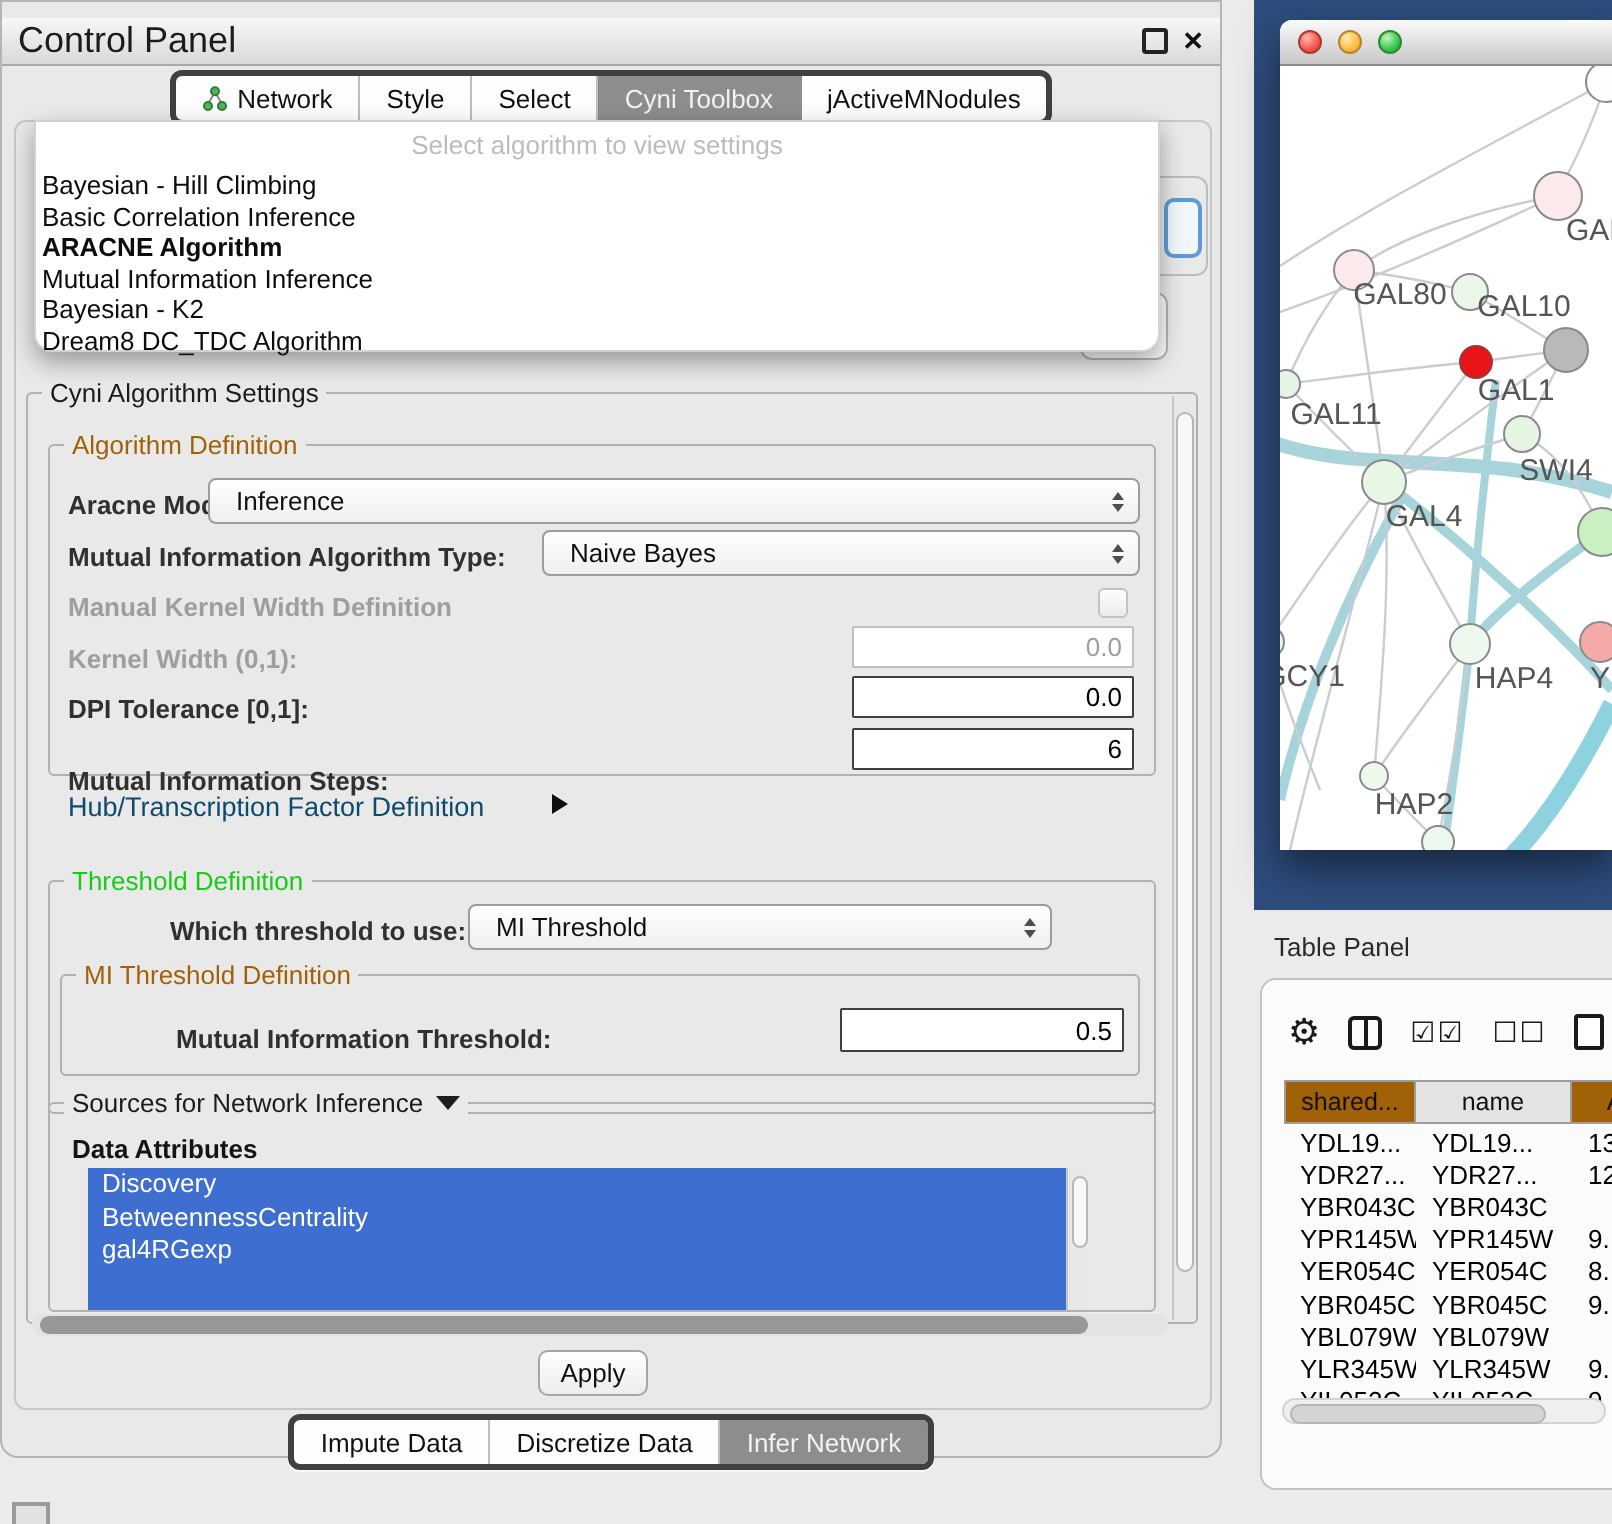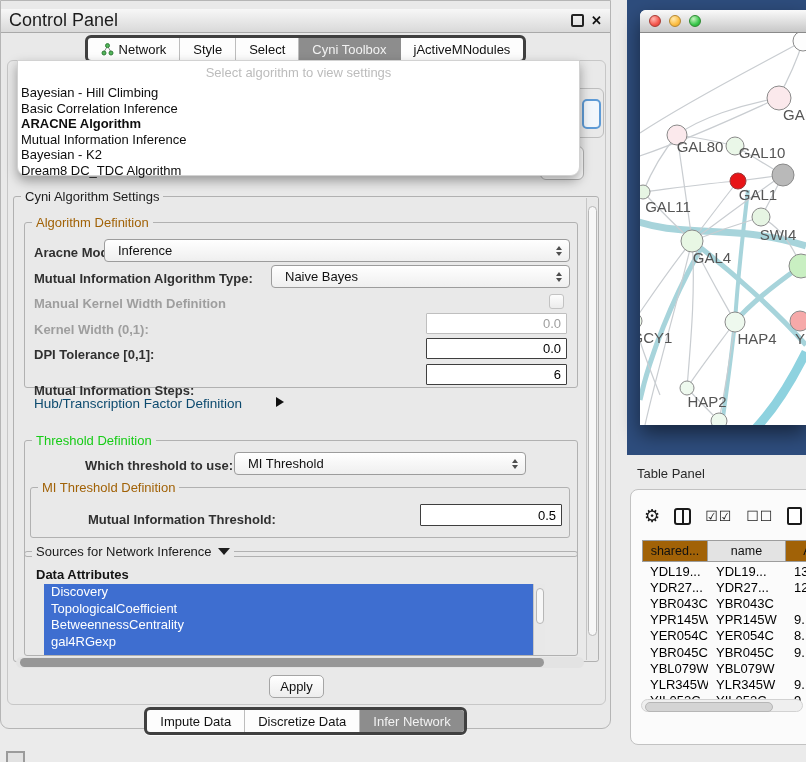--- a/index.html
+++ b/index.html
@@ -241,21 +241,20 @@
 
 <div class="gbox" style="left:24px;top:551px;width:554px;height:105px;"></div>
 <div class="gtitle" style="left:32px;top:544px;color:#1c1c1c;">
   <span>Sources for Network Inference</span>
   <span class="tri-caret"></span>
 </div>
 <div class="flabel" style="left:36px;top:567px;color:#141414;">Data Attributes</div>
 
 <div class="attrlist" style="left:44px;top:584px;width:489px;height:71px;">
   <div class="li">Discovery</div>
-  <div class="li">TopologicalCoefficient</div>
   <div class="li">BetweennessCentrality</div>
   <div class="li">gal4RGexp</div>
 </div>
 <div class="vscroll" style="left:533px;top:584px;width:12px;height:71px;">
   <div class="vthumb" style="left:1.5px;top:4px;width:8px;height:36px;"></div>
 </div>
 
 <div class="hscroll" style="left:16px;top:657px;width:568px;height:11px;">
   <div class="hthumb" style="left:4px;top:1px;width:524px;height:9px;"></div>
 </div>

